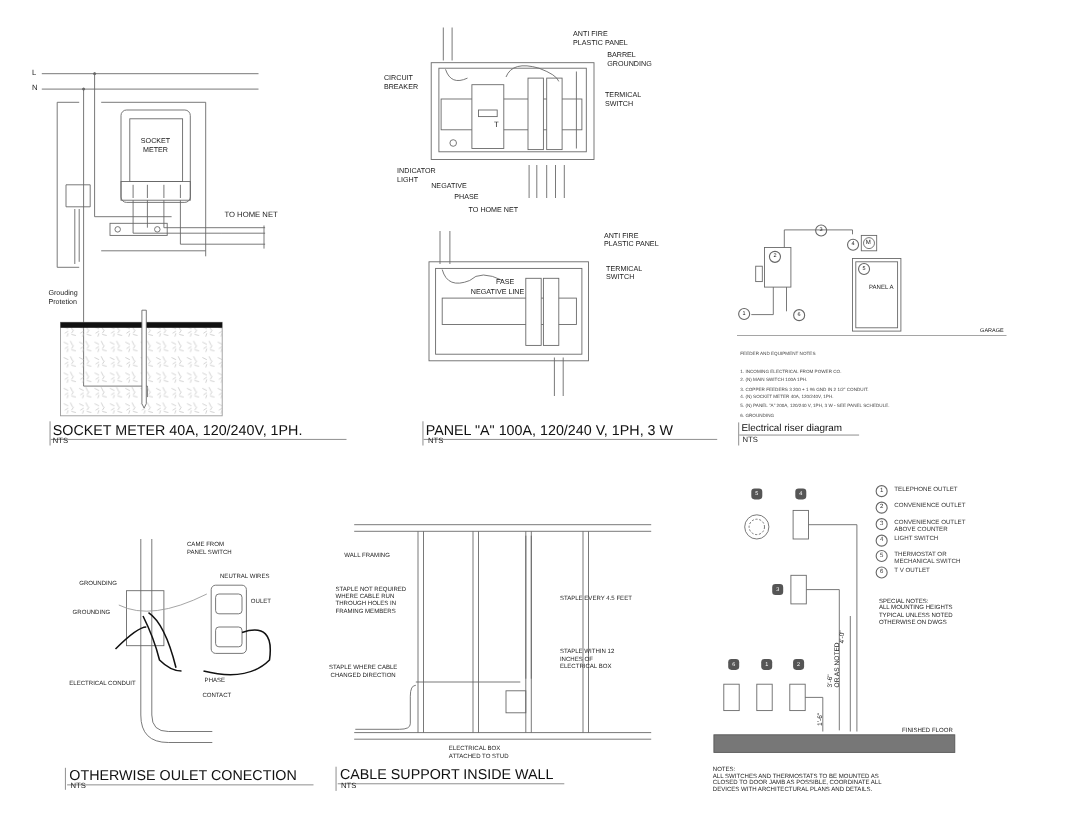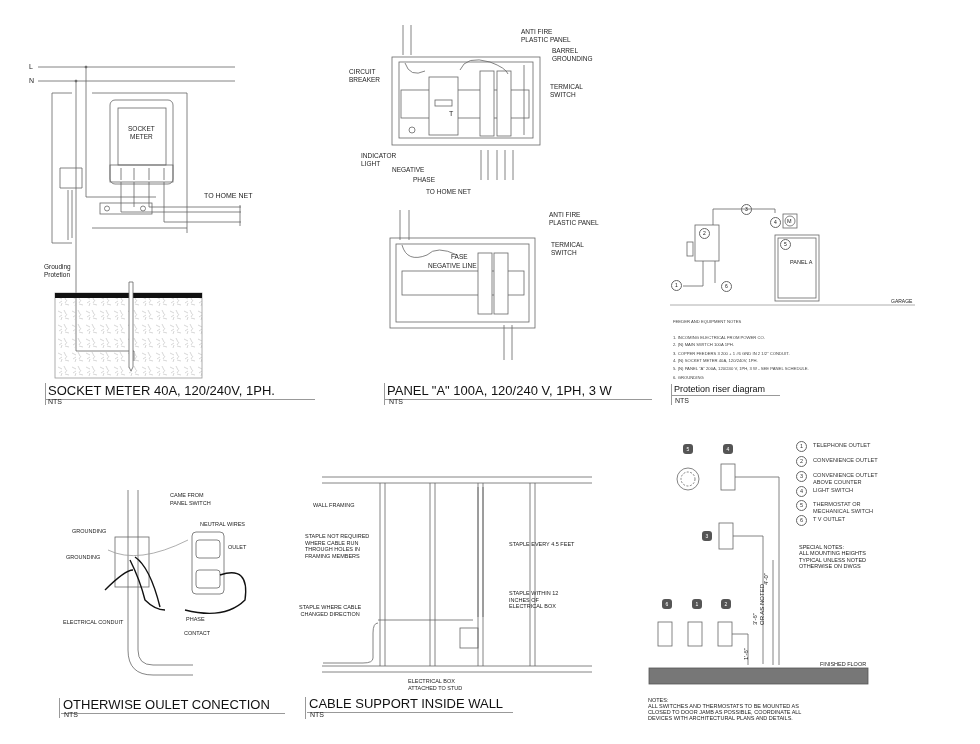--- a/index.html
+++ b/index.html
@@ -176,21 +176,21 @@
 <div class="legend-num" style="position:absolute;left:721px;top:281px;font-size:5px;">6</div>
 <div class="lbl" style="left:891px;top:298px;font-size:5px;">GARAGE</div>
 <div class="notes-small" style="left:673px;top:318px;">FEEDER AND EQUIPMENT NOTES</div>
 <div class="notes-small" style="left:673px;top:334px;">1. INCOMING ELECTRICAL FROM POWER CO.</div>
 <div class="notes-small" style="left:673px;top:341px;">2. (N) MAIN SWITCH 100A 1PH.</div>
 <div class="notes-small" style="left:673px;top:350px;">3. COPPER FEEDERS 3 200 + 1 #6 GND IN 2 1/2" CONDUIT.</div>
 <div class="notes-small" style="left:673px;top:357px;">4. (N) SOCKET METER 40A, 120/240V, 1PH.</div>
 <div class="notes-small" style="left:673px;top:365px;">5. (N) PANEL "A" 200A, 120/240 V, 1PH, 3 W - SEE PANEL SCHEDULE.</div>
 <div class="notes-small" style="left:673px;top:374px;">6. GROUNDING</div>
 <div class="title-bar" style="left:671px;top:384px;height:21px;"></div>
-<div class="title" style="left:672px;top:384px;font-size:9px;padding-right:15px;">Protetion riser diagram</div>
+<div class="title" style="left:672px;top:384px;font-size:9px;padding-right:15px;">Electrical riser diagram</div>
 <div class="nts" style="left:675px;top:397px;">NTS</div>
 
 <div class="lbl" style="left:170px;top:492px;font-size:5.5px;">CAME FROM
 PANEL SWITCH</div>
 <div class="lbl" style="left:72px;top:528px;font-size:5.5px;">GROUNDING</div>
 <div class="lbl" style="left:200px;top:521px;font-size:5.5px;">NEUTRAL WIRES</div>
 <div class="lbl" style="left:228px;top:544px;font-size:5.5px;">OULET</div>
 <div class="lbl" style="left:66px;top:554px;font-size:5.5px;">GROUNDING</div>
 <div class="lbl" style="left:186px;top:616px;font-size:5.5px;">PHASE</div>
 <div class="lbl" style="left:63px;top:619px;font-size:5.5px;">ELECTRICAL CONDUIT</div>

